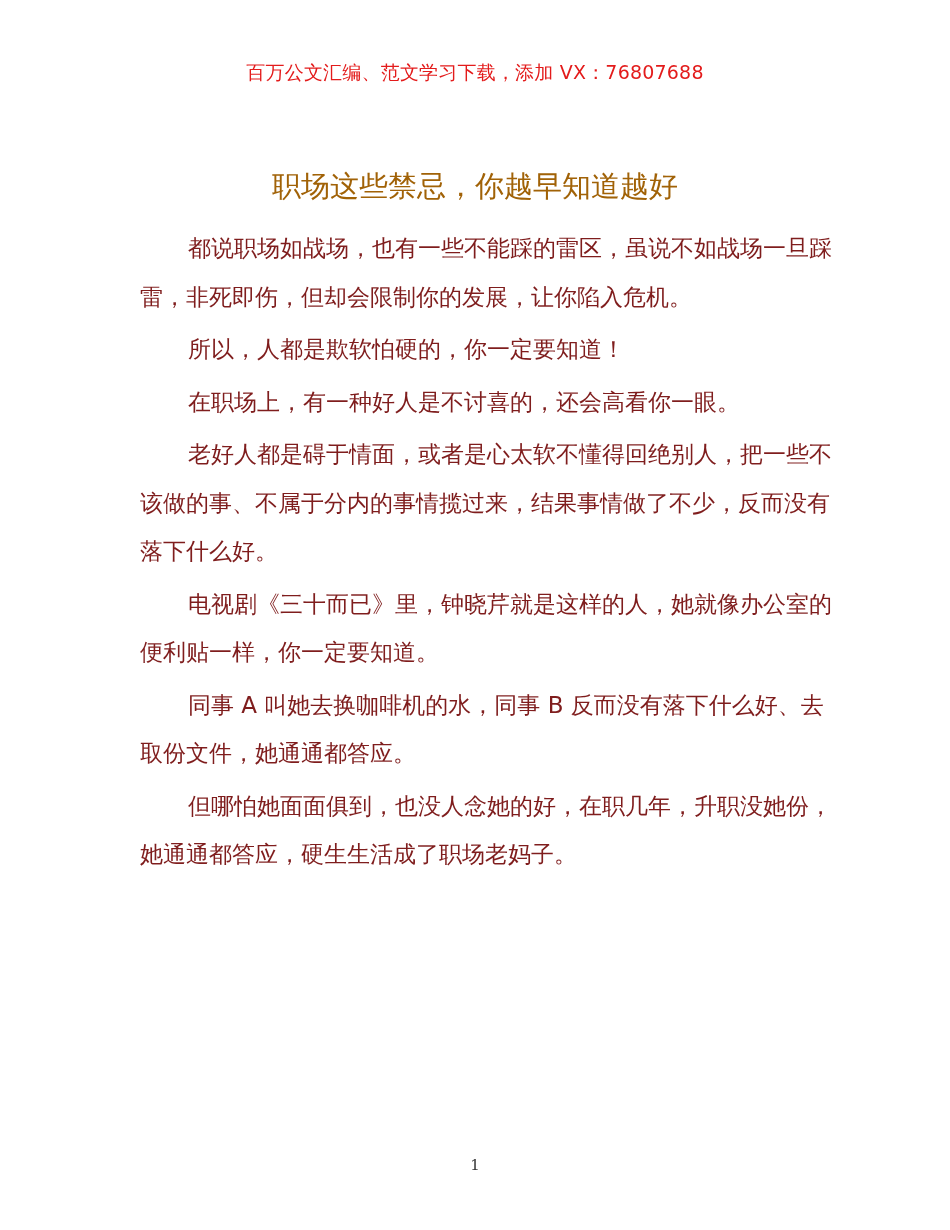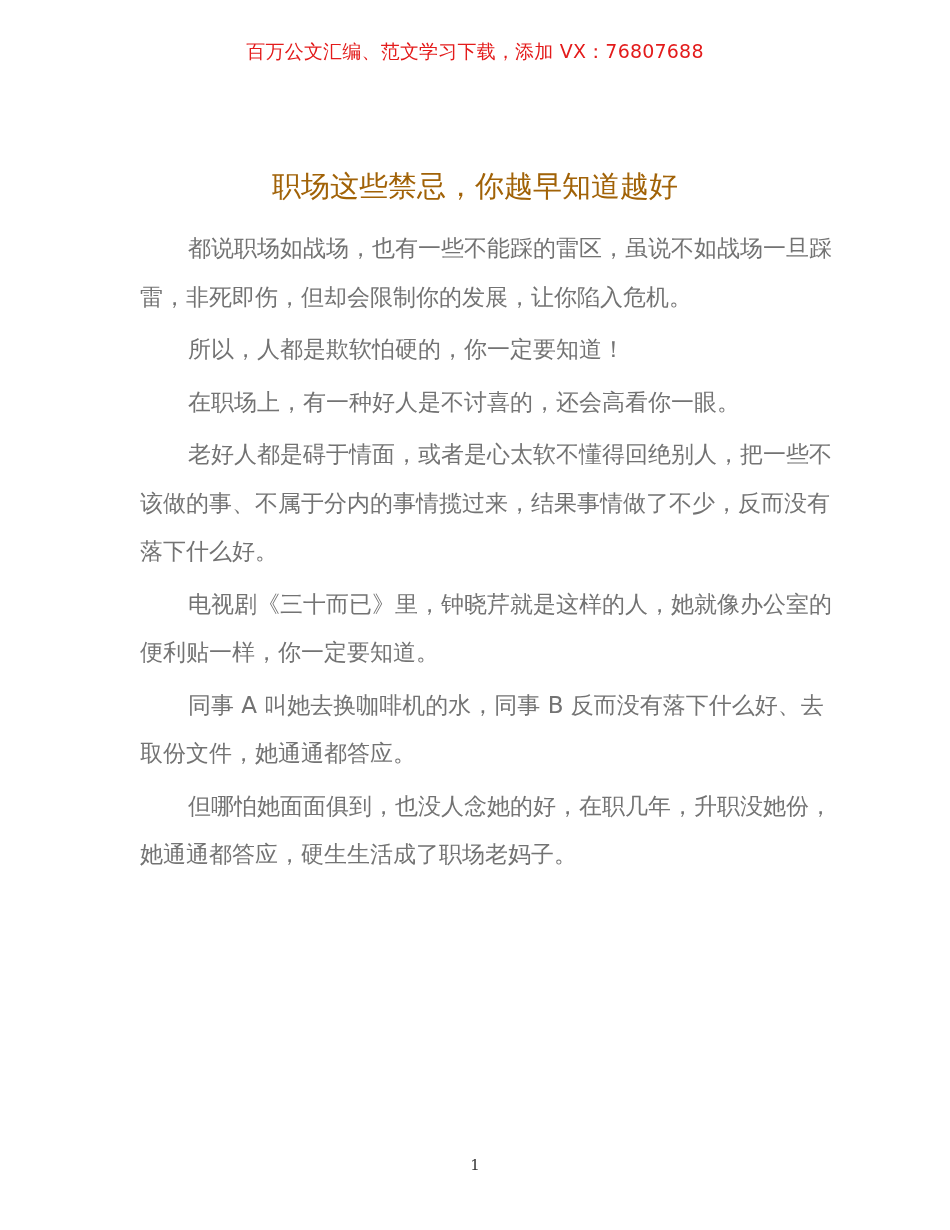--- a/index.html
+++ b/index.html
@@ -1,24 +1,24 @@
 <!DOCTYPE html>
 <html><head>
 <meta charset="utf-8">
 <style>
   html, body { margin: 0; padding: 0; background: #ffffff; }
   body { width: 950px; height: 1230px; position: relative; overflow: hidden;
          font-family: "DejaVu Sans", "Liberation Sans", sans-serif; color: #000; }
-  .watermark { position: absolute; left: 0; width: 950px; top: 39px; text-align: center;
+  .watermark { position: absolute; left: 0; width: 950px; top: 60px; text-align: center;
                font-size: 19px; color: #e31b1b; letter-spacing: 0.2px; }
   .title { position: absolute; left: 0; width: 950px; top: 167px; text-align: center;
            font-size: 29px; color: #a16207; }
   .body { position: absolute; left: 140px; width: 696px; top: 224px; }
   .para { font-size: 23px; line-height: 48.5px; margin: 0 0 4px 0; text-indent: 48px;
-          color: #737373; text-align: left; }
+          color: #7f1d1d; text-align: left; }
   .page-num { position: absolute; left: 0; width: 950px; top: 1156px; text-align: center;
               font-family: "DejaVu Serif", "Liberation Serif", serif; font-size: 15px; color: #333; }
 </style>
 </head>
 <body>
 
 <div class="watermark">百万公文汇编、范文学习下载，添加 VX：76807688</div>
 
 <div class="title">职场这些禁忌，你越早知道越好</div>
 

